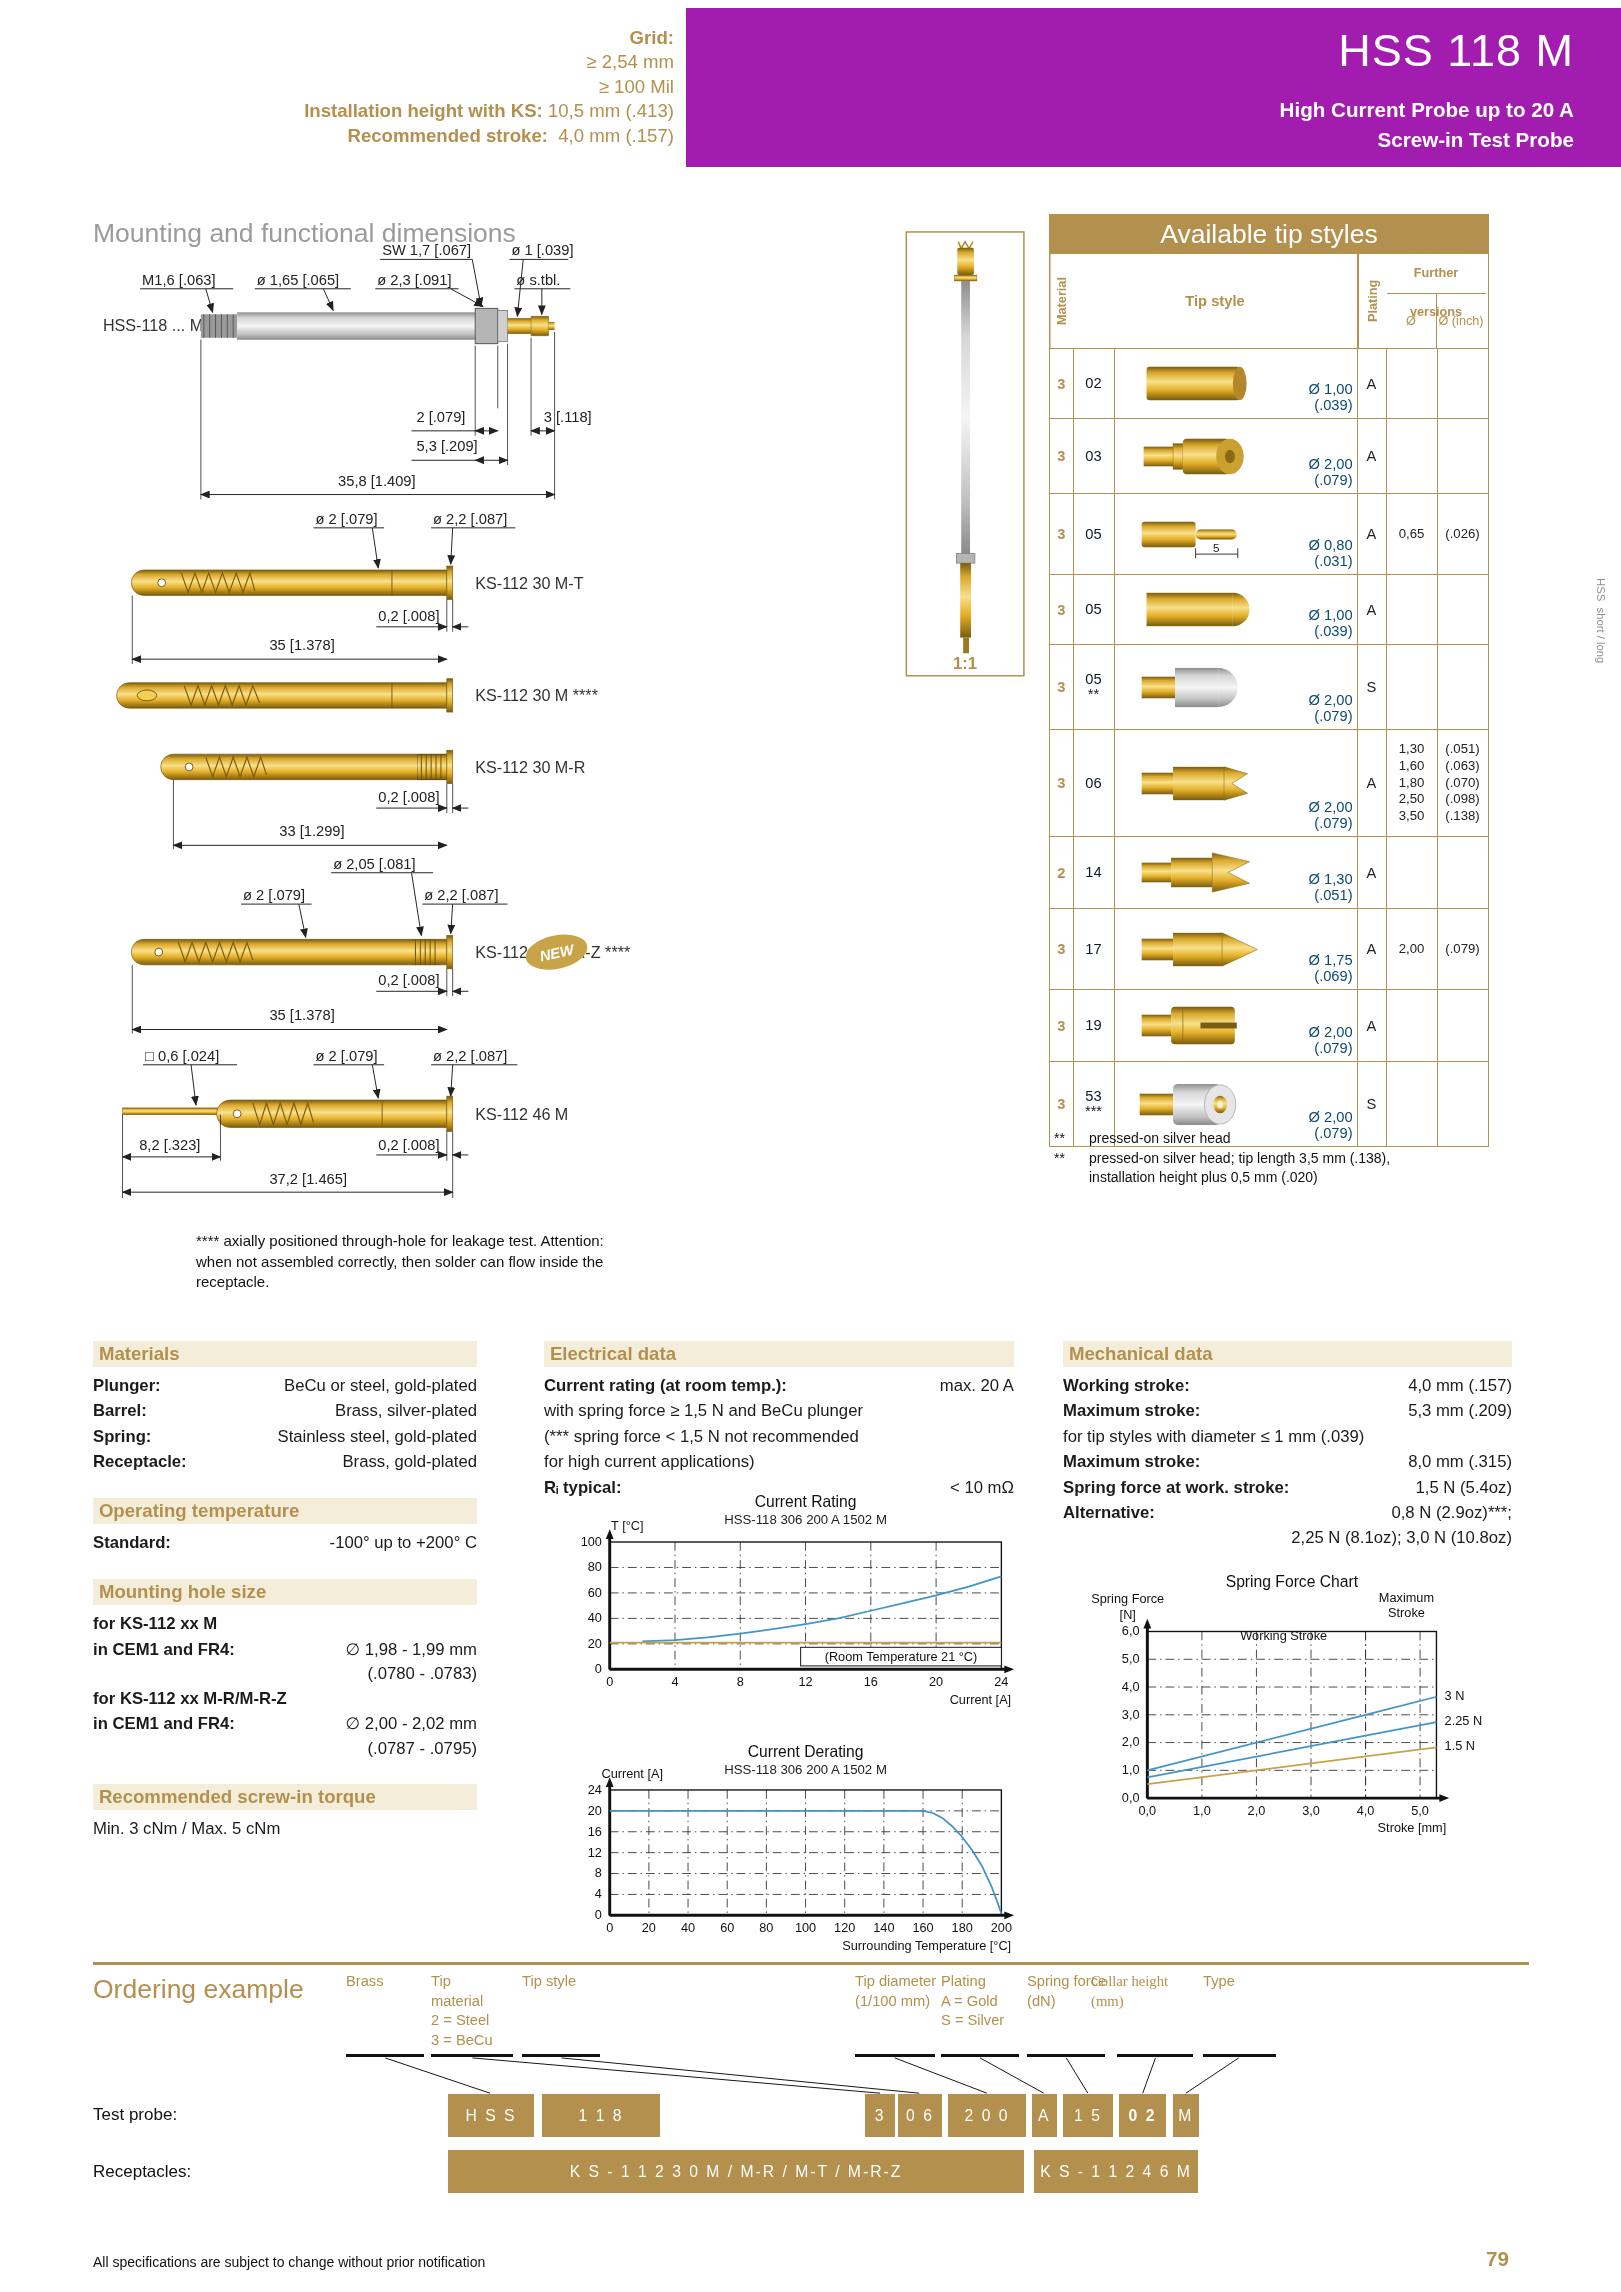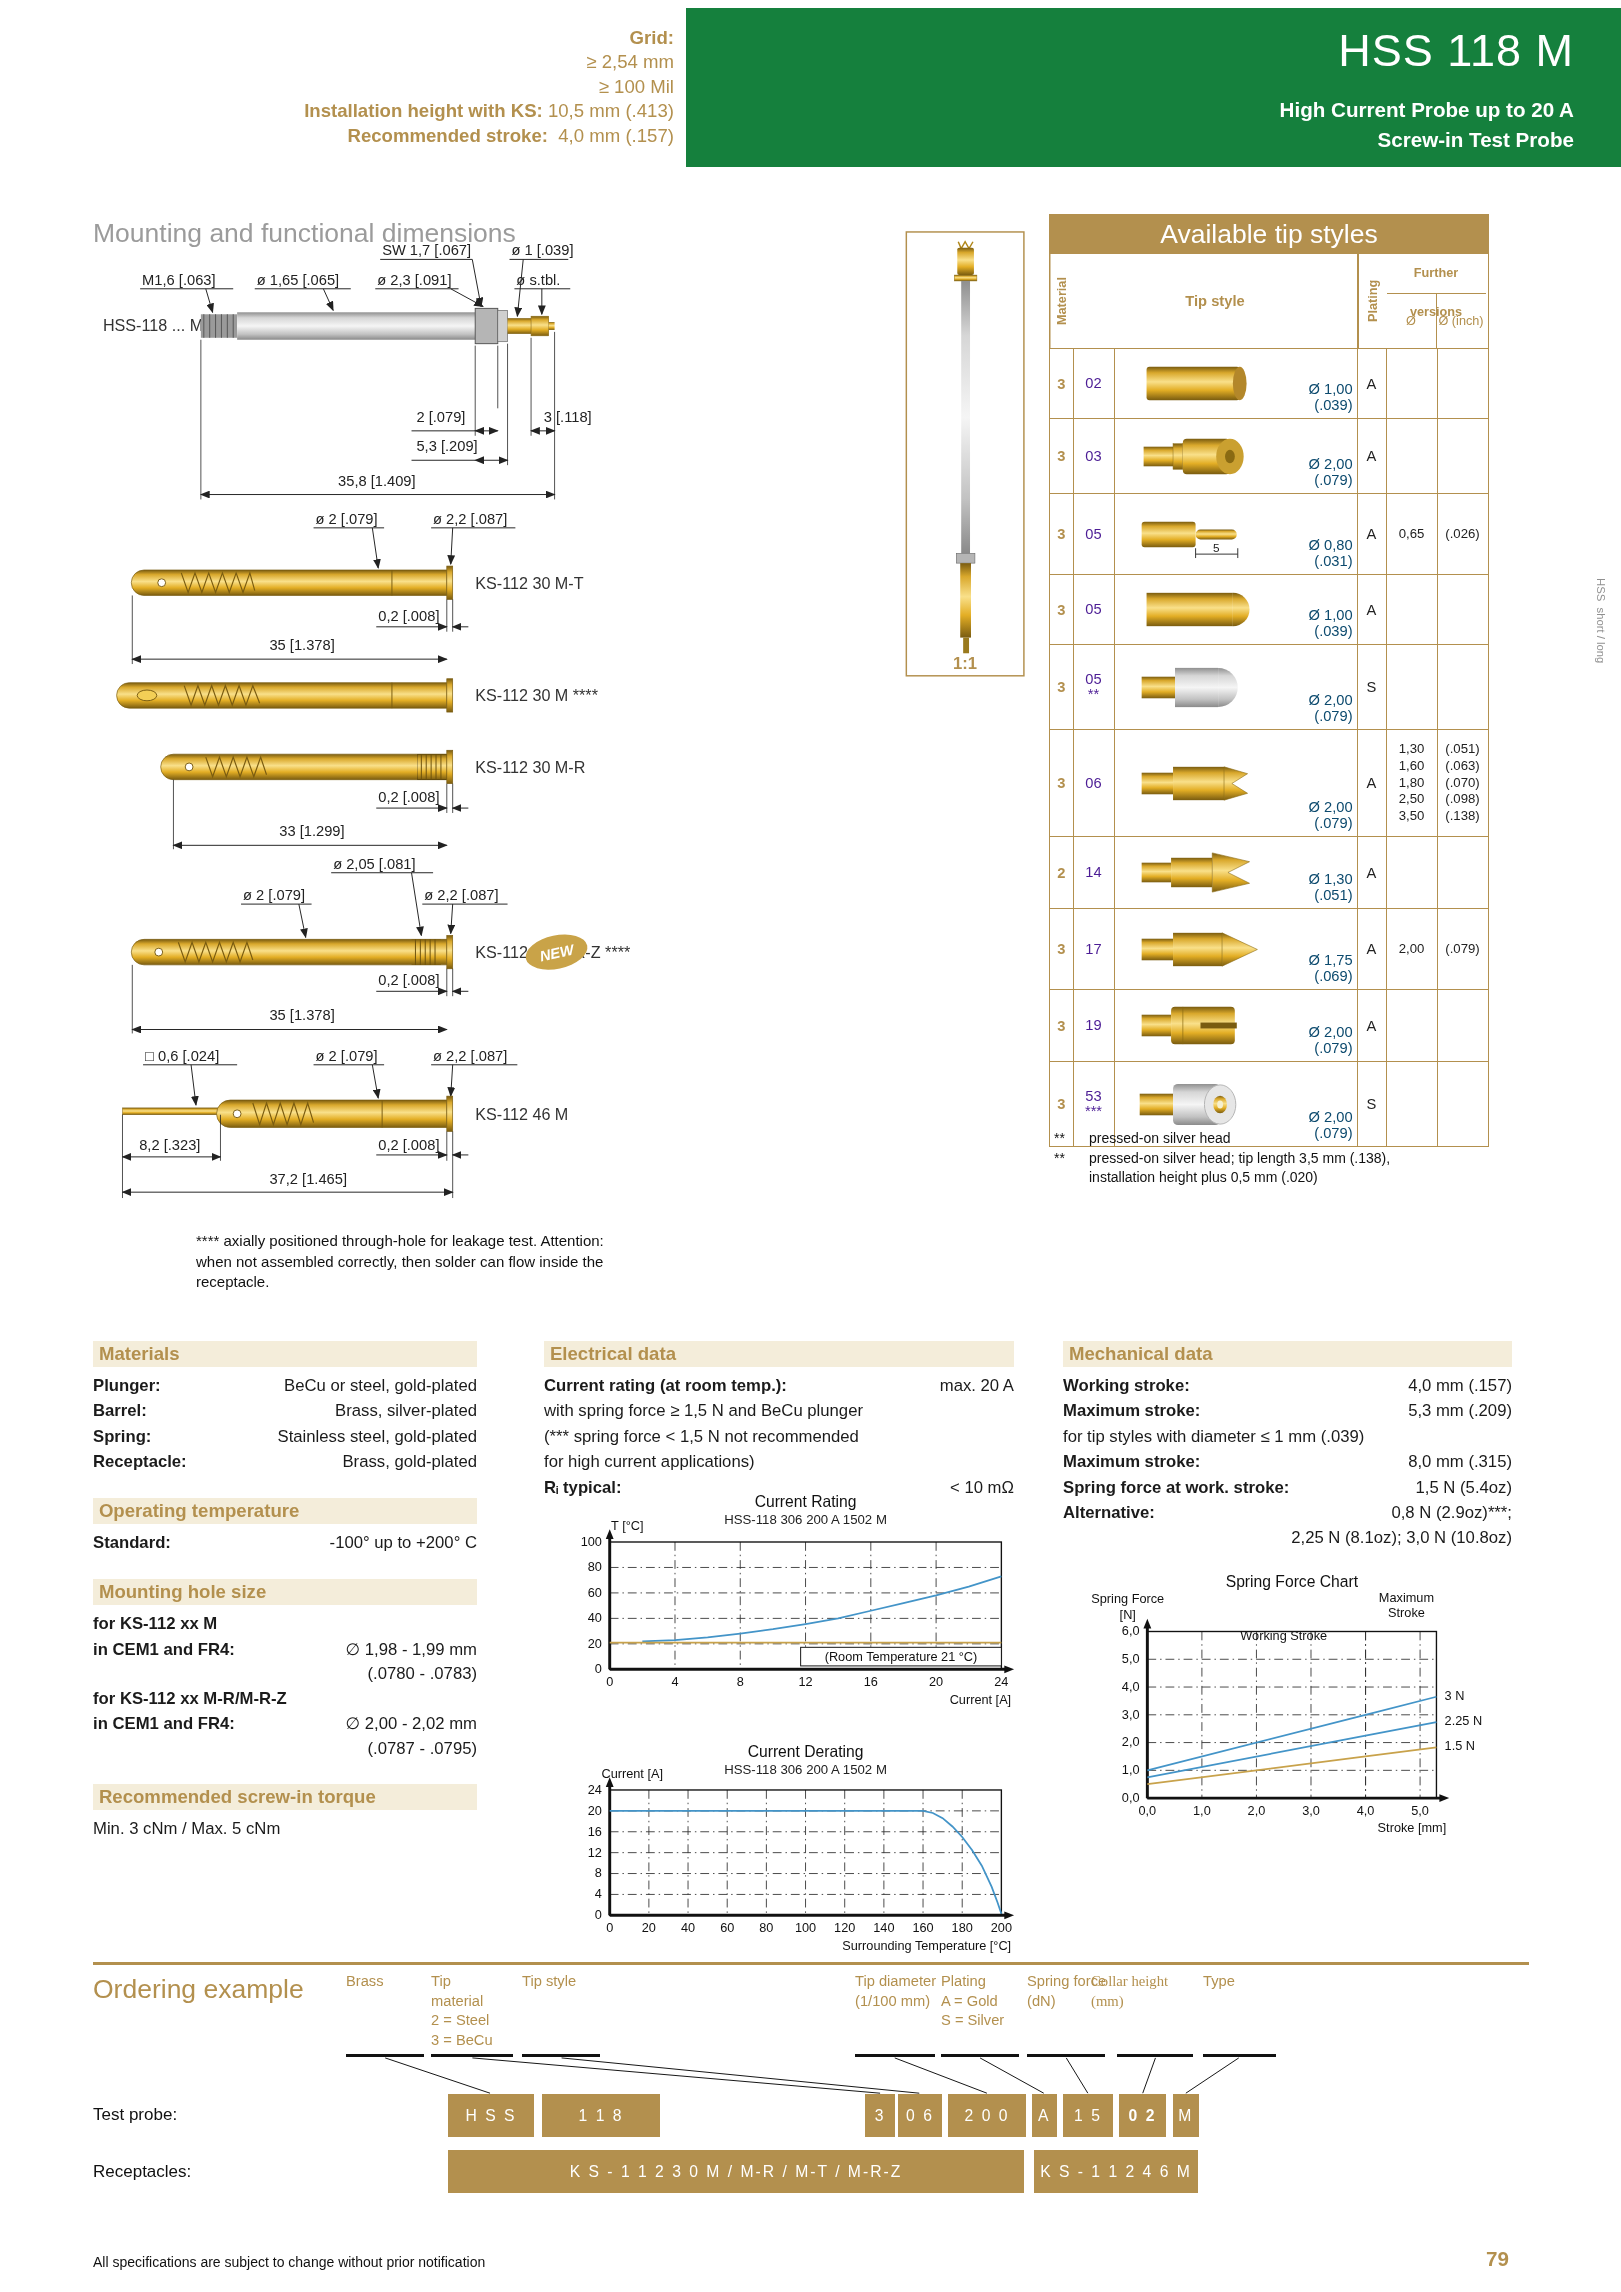--- a/index.html
+++ b/index.html
@@ -1,20 +1,20 @@
 <!DOCTYPE html>
 <html><head>
 <meta charset="utf-8">
 <style>
   html,body{margin:0;padding:0;background:#e8e8e8;}
   #page{position:relative;width:1621px;height:2293px;background:#fff;overflow:hidden;
         font-family:"Liberation Sans",sans-serif;color:#1b1b1b;}
   .abs{position:absolute;}
   
-  #hdr-box{position:absolute;left:686px;top:7.8px;width:935px;height:159px;background:#15803d;}
+  #hdr-box{position:absolute;left:686px;top:7.8px;width:935px;height:159px;background:#a21caf;}
   #hdr-title{position:absolute;right:47px;top:17.6px;font-size:45px;color:#fff;letter-spacing:1px;}
   #hdr-sub1{position:absolute;right:47px;top:90px;font-size:20.6px;font-weight:bold;color:#fff;}
   #hdr-sub2{position:absolute;right:47px;top:120px;font-size:20.6px;font-weight:bold;color:#fff;}
   #hdr-left{position:absolute;left:235px;top:25.5px;width:439px;text-align:right;color:#b3904e;
             font-size:18.6px;line-height:24.5px;}
   #hdr-left b{font-weight:bold;}
   
   #mf-heading{position:absolute;left:93px;top:218px;font-size:26.5px;color:#9b9b9b;}
   
   #drawings{position:absolute;left:88px;top:230px;}
@@ -35,21 +35,21 @@
   .th-fv{display:flex;flex-direction:column;border-right:none;padding:0;}
   .th-fv-top{height:39px;line-height:39px;text-align:center;font-size:12.7px;font-weight:bold;color:#b3904e;border-bottom:1px solid #b3904e;}
   .th-fv-sub{flex:1;display:grid;grid-template-columns:50px 49px;}
   .th-fv-sub div{border-right:1px solid #b3904e;display:flex;align-items:center;justify-content:center;font-size:12.7px;color:#b3904e;}
   .th-fv-sub div:last-child{border-right:none;}
   .tt-row{display:grid;grid-template-columns:23.5px 41px 243px 29px 51px 50px;border-bottom:1px solid #b3904e;}
   .tt-row:last-child{border-bottom:none;}
   .ttc{border-right:1px solid #b3904e;display:flex;align-items:center;justify-content:center;overflow:hidden;}
   .ttc:last-child{border-right:none;}
   .c-mat{color:#b3904e;font-weight:bold;font-size:14.7px;}
-  .c-num{font-size:14.7px;color:#4c1d95;flex-direction:column;line-height:14.7px;}
+  .c-num{font-size:14.7px;color:#0f172a;flex-direction:column;line-height:14.7px;}
   .c-style{position:relative;justify-content:flex-start;}
   .tip-img{width:157px;height:51px;margin-left:7.8px;}
   .c-dia{position:absolute;right:3.9px;bottom:3.9px;text-align:right;font-size:14.7px;color:#0c4a6e;line-height:16.7px;}
   .c-plat{font-size:14.7px;color:#222;}
   .c-fv,.c-fvi{font-size:13.2px;color:#222;flex-direction:column;line-height:16.7px;}
   
   #tt-foot{position:absolute;left:1054px;top:1129px;width:431px;font-size:14px;color:#111;line-height:19.6px;}
   .ttf-row{display:flex;}
   .ttf-mark{width:35px;}
   

